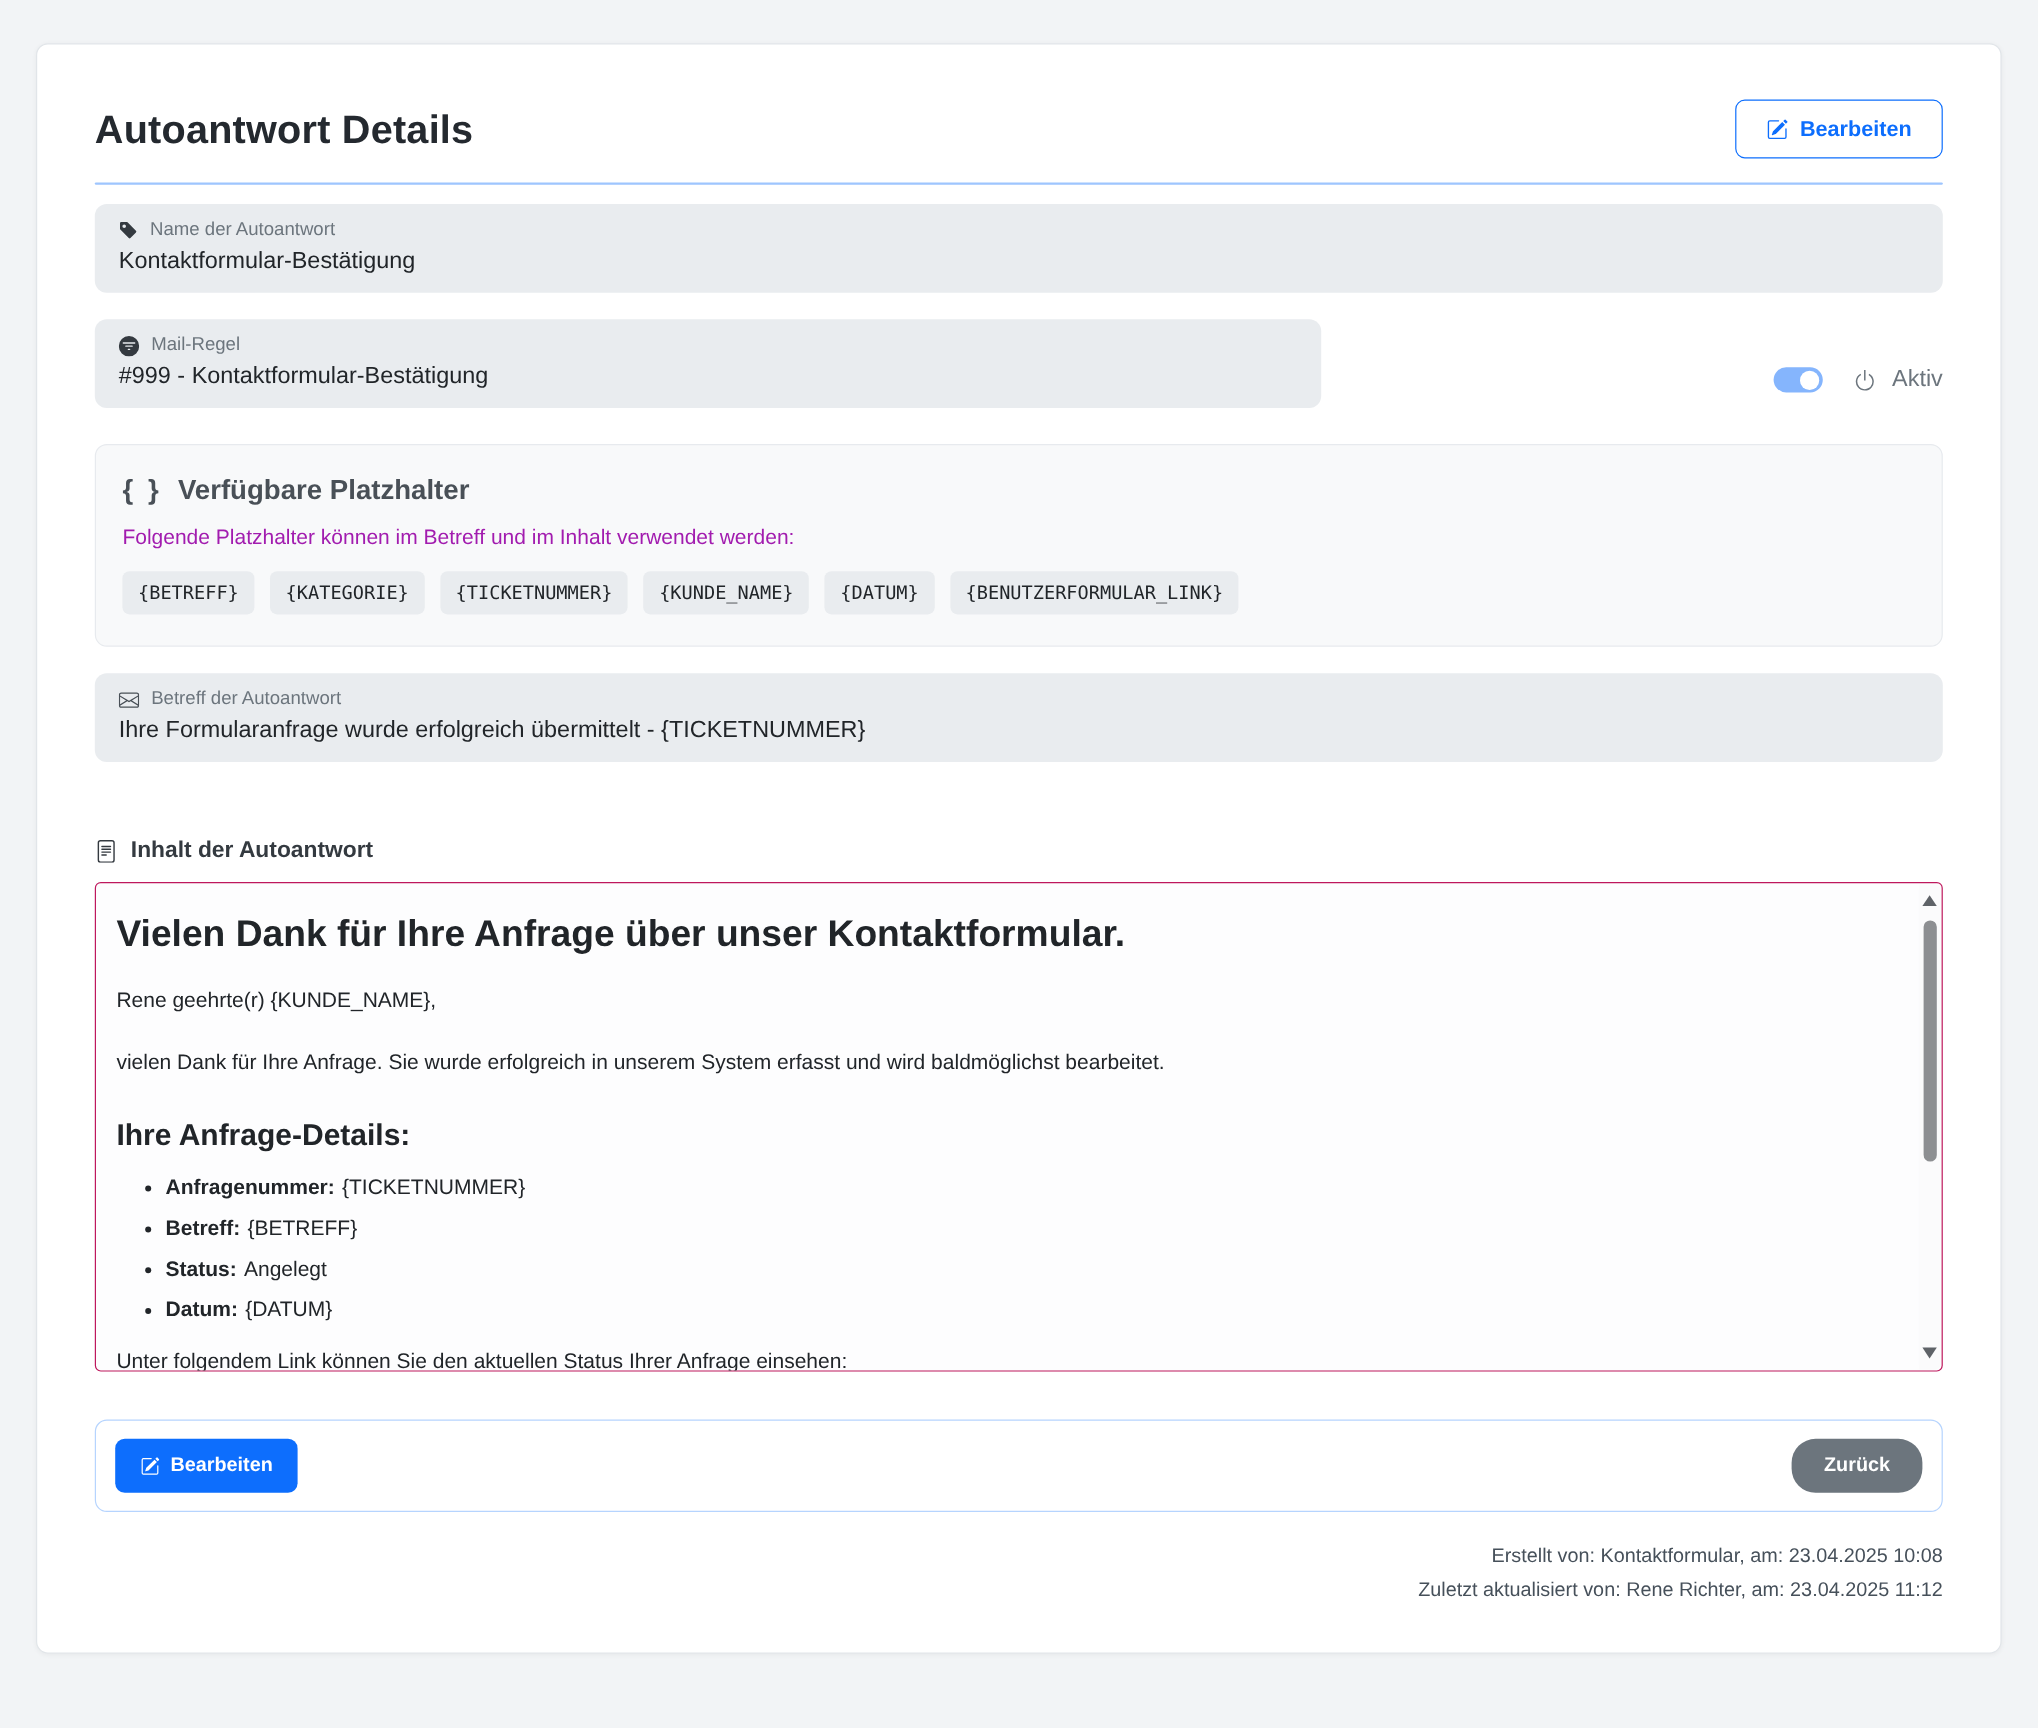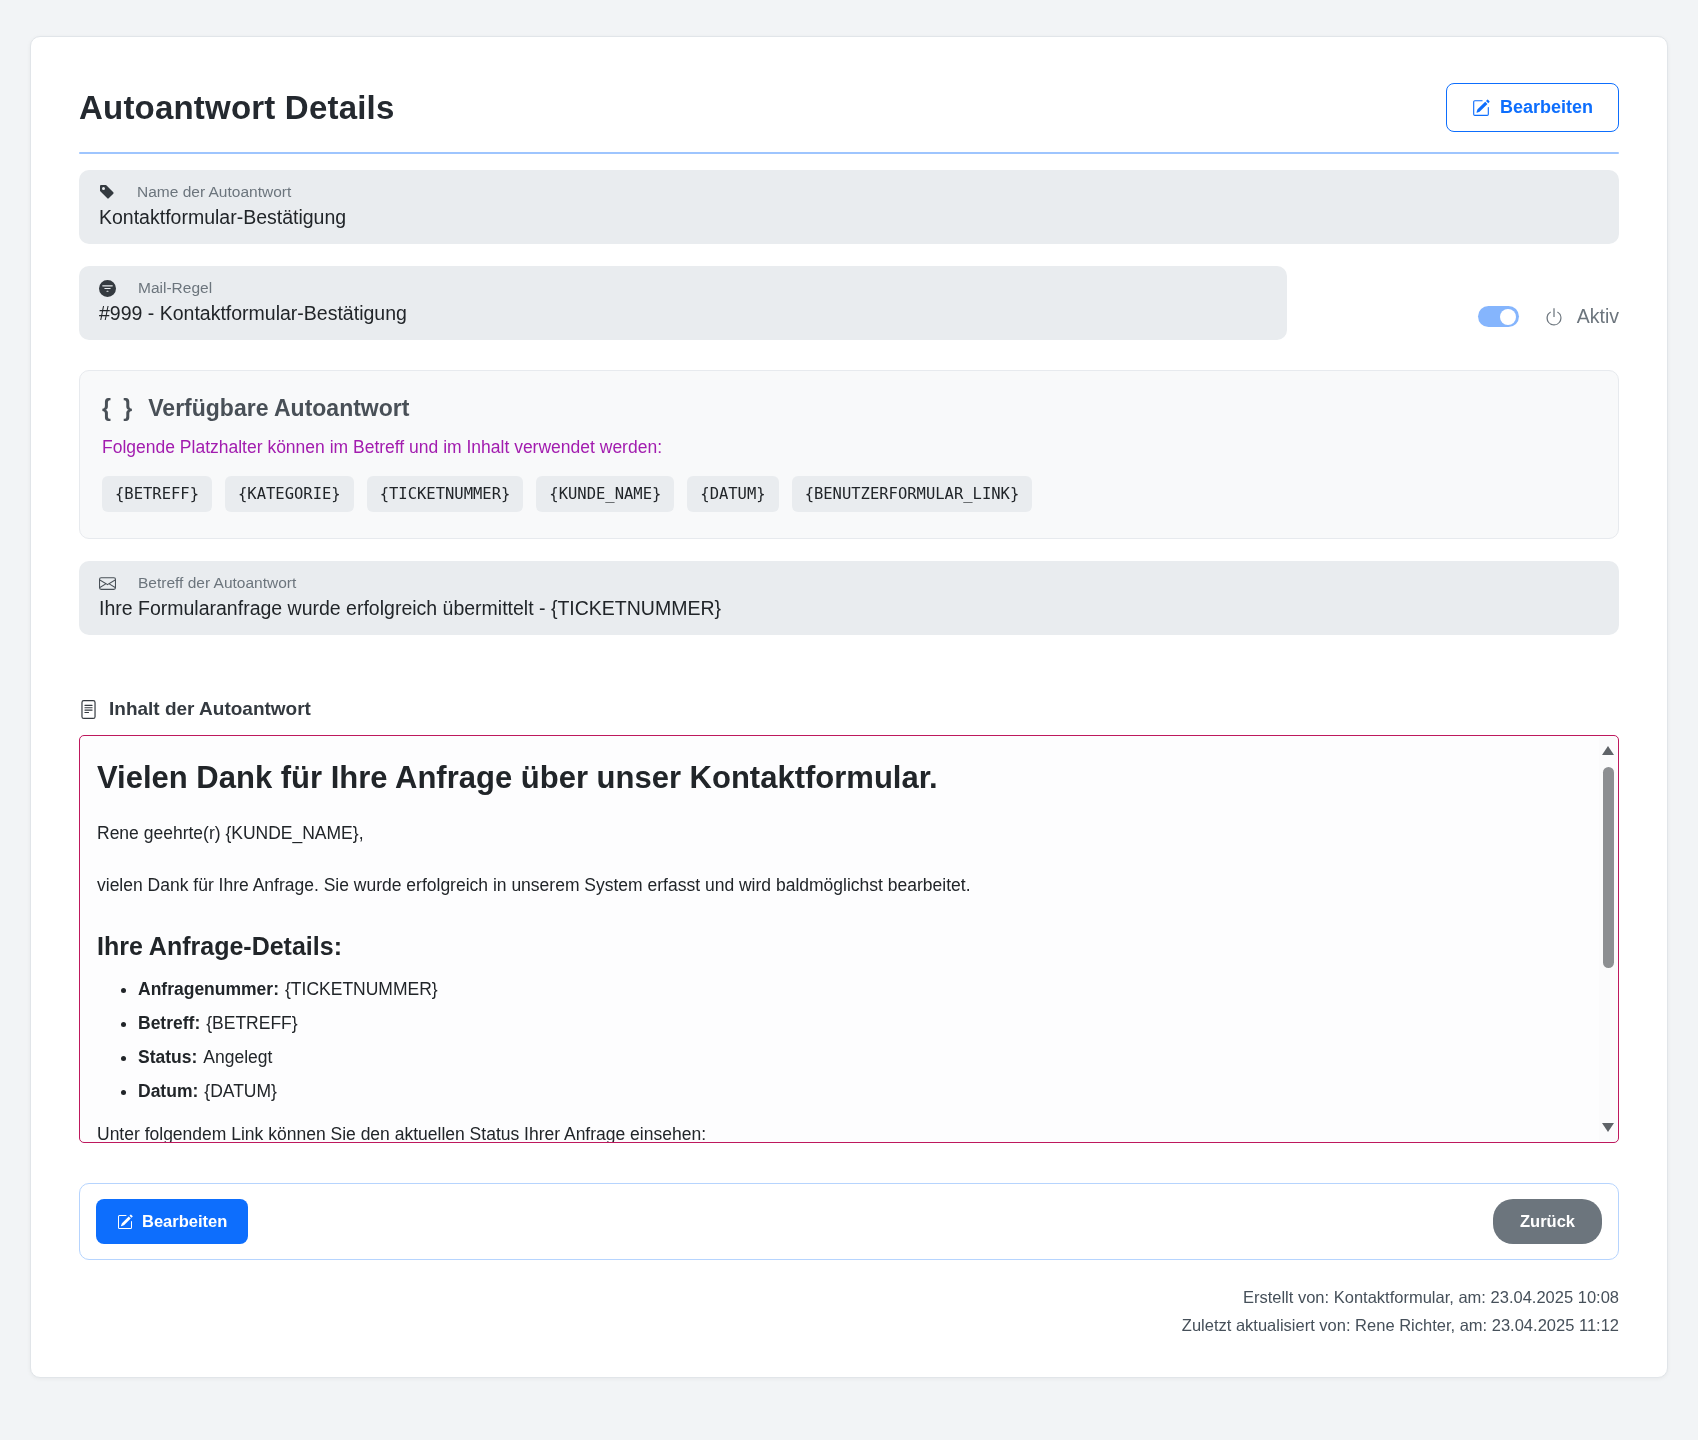--- a/index.html
+++ b/index.html
@@ -26,25 +26,25 @@
     border: 1px solid #0d6efd; border-radius: 8px;
     padding: 13px 25px; font-size: 18px; font-weight: 700;
     font-family: inherit; cursor: pointer;
   }
   .divider { height: 2px; background: #9ec5fe; margin-top: 20px; border-radius: 1px; }
 
   .field {
     background: #e9ecef; border-radius: 10px;
     padding: 13px 20px 15px; margin-top: 16px;
   }
-  .field-label { display: flex; align-items: center; gap: 22px; color: #6c757d; font-size: 15.5px; }
+  .field-label { display: flex; align-items: center; gap: 10px; color: #6c757d; font-size: 15.5px; }
   .field-value { margin-top: 5px; font-size: 19.5px; color: #212529; }
 
   .mail-row { display: flex; margin-top: 22px; }
-  .mail-row .field { margin-top: 0; width: 1208px; }
+  .mail-row .field { margin-top: 0; width: 1022px; }
   .toggle-group { margin-left: auto; display: flex; align-items: center; gap: 13px; align-self: flex-end; margin-bottom: 12px; }
   .toggle { position: relative; width: 41px; height: 21px; background: #85b5fd; border-radius: 12px; cursor: pointer; }
   .toggle-knob { position: absolute; top: 2.5px; right: 2.5px; width: 16px; height: 16px; background: #fff; border-radius: 50%; }
   .power-wrap { display: flex; align-items: center; margin-left: 12px; }
   .active-label { font-size: 19.5px; color: #6c757d; }
 
   .placeholder-section {
     margin-top: 30px; background: #f8f9fa;
     border: 1px solid #e7eaee; border-radius: 10px;
     padding: 24px 22px 26px;
@@ -163,21 +163,21 @@
             <path d="M3 8.812a4.999 4.999 0 0 1 2.578-4.375l-.485-.874A6 6 0 1 0 11 3.616l-.501.865A5 5 0 1 1 3 8.812z"></path>
           </svg>
       </span>
       <span class="active-label">Aktiv</span>
     </div>
   </div>
 
   <div class="placeholder-section">
     <div class="ph-title-row">
       <span class="ph-braces">{ }</span>
-      <span class="ph-title">Verfügbare Autoantwort</span>
+      <span class="ph-title">Verfügbare Platzhalter</span>
     </div>
     <div class="ph-desc">Folgende Platzhalter können im Betreff und im Inhalt verwendet werden:</div>
     <div class="ph-chips">
       <span class="chip">{BETREFF}</span>
       <span class="chip">{KATEGORIE}</span>
       <span class="chip">{TICKETNUMMER}</span>
       <span class="chip">{KUNDE_NAME}</span>
       <span class="chip">{DATUM}</span>
       <span class="chip">{BENUTZERFORMULAR_LINK}</span>
     </div>

